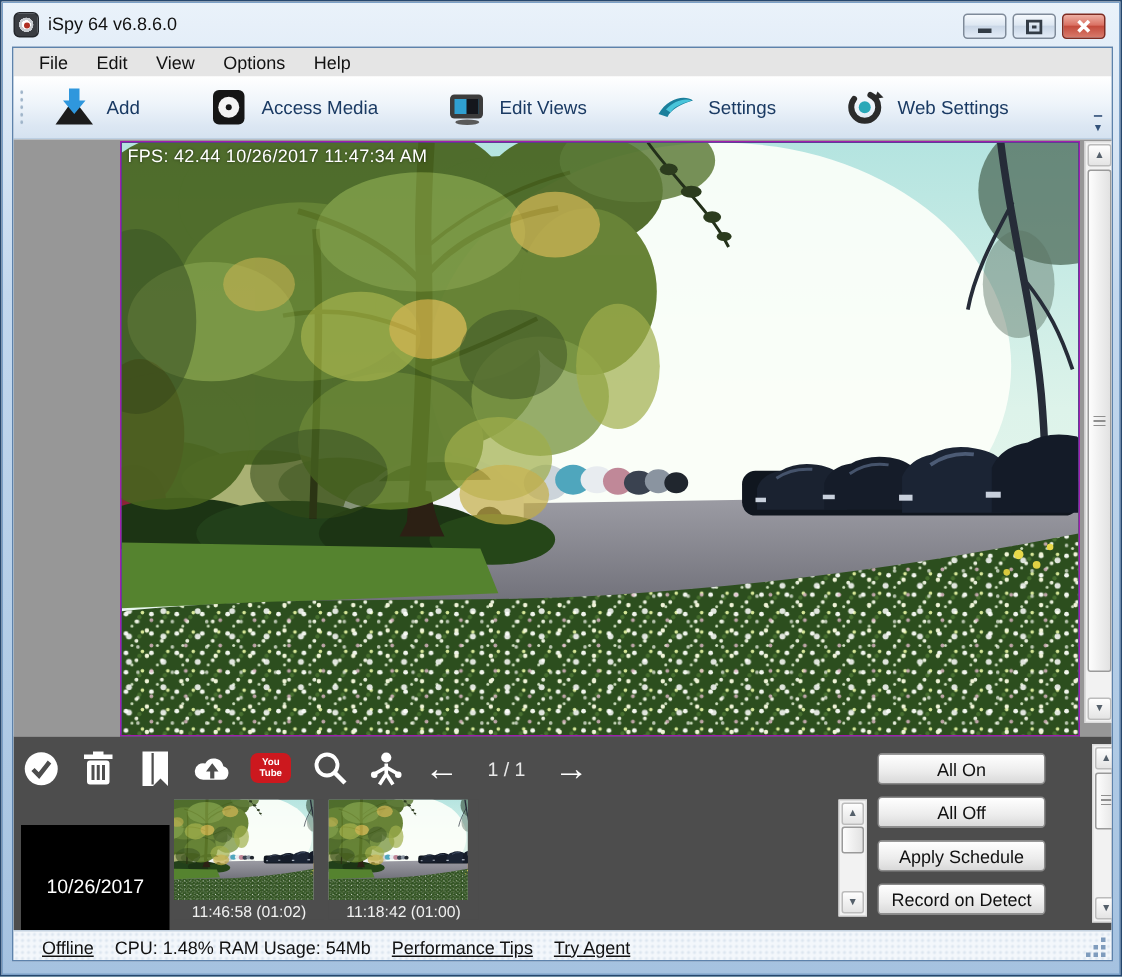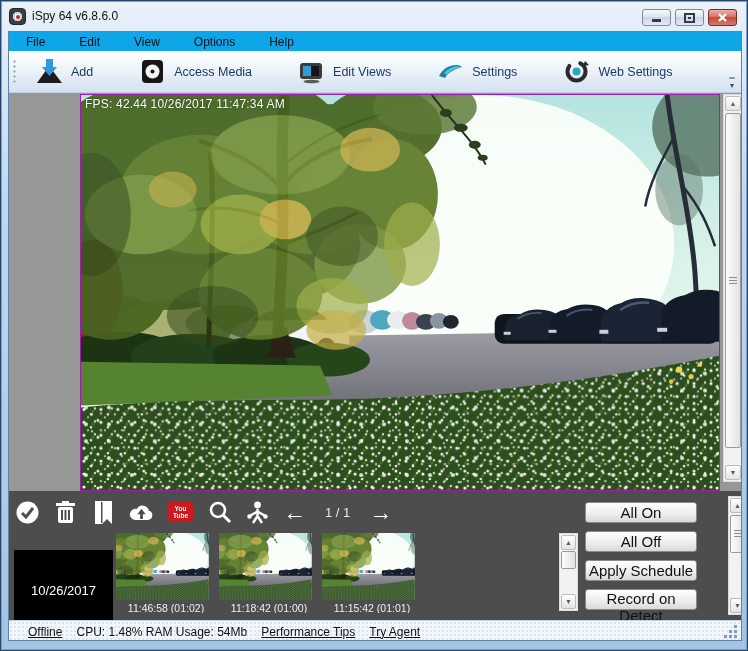--- a/index.html
+++ b/index.html
@@ -23,22 +23,22 @@
   .win-btn { width:29px; height:17px; border:1px solid #7e8a99; border-radius:3px;
     background:linear-gradient(#f5f9fd, #dde7f2 45%, #c9d6e6 50%, #e3ecf7);
     display:flex; align-items:center; justify-content:center; color:#3b4550; cursor:default; }
   .win-btn.close { background:linear-gradient(#eeb0a4, #da7163 45%, #c44b3c 50%, #d87a6b);
     border-color:#7e2c22; color:#fff; }
   .win-btn svg { display:block; }
   
   .content { position:absolute; left:7px; top:30px; width:734px; height:610px; background:#fff;
     border:1px solid #5d82ab; overflow:hidden; }
   
-  .menubar { position:absolute; left:0; top:0; width:100%; height:19px; background:#0ea5e9;
-    display:flex; align-items:center; padding-left:8px; gap:16px; }
+  .menubar { position:absolute; left:0; top:0; width:100%; height:19px; background:#e5e5e5;
+    display:flex; align-items:center; padding-left:8px; gap:1px; }
   .menu-item { font-size:12px; color:#111; padding:2px 9px; }
   
   .toolbar { position:absolute; left:0; top:19px; width:100%; height:42px;
     background:linear-gradient(#ffffff, #eef4fa 45%, #dce7f3 80%, #d5e2f0);
     border-bottom:1px solid #bccfe2; display:flex; align-items:center; }
   .toolbar-grip { width:3px; height:26px; margin:0 10px 0 4px;
     background-image:radial-gradient(circle, #9fb4c9 1px, transparent 1.2px);
     background-size:3px 5px; }
   .tool-item { display:flex; align-items:center; gap:8px; padding:4px 10px; margin-right:26px; }
   .tool-label { font-size:12.5px; color:#1a3a63; white-space:nowrap; }
@@ -71,21 +71,21 @@
     font-size:6.5px; font-weight:bold; line-height:7px; }
   .nav-arrow { color:#fff; font-size:23px; line-height:22px; font-weight:bold; }
   .page-indicator { color:#e8e8e8; font-size:13px; margin:0 6px; }
   .date-tile { position:absolute; left:5px; top:42px; width:99px; height:80px; background:#000;
     color:#fff; font-size:13px; display:flex; align-items:center; justify-content:center;margin-top:17px; }
   .thumb { position:absolute; top:42px; width:100px; height:80px; overflow:hidden; background:#4d4d4d; }
   .thumb svg { display:block; width:100px; height:67px; }
   .thumb-time { color:#f0f0f0; font-size:10.5px; text-align:center; margin-top:2px; white-space:nowrap; }
   .btn-col { position:absolute; left:576px; top:11px; width:112px; }
   .panel-btn { width:112px; height:21px; margin-bottom:8px; border:1px solid #8a8a8a; border-radius:3px;
-    background:linear-gradient(#ffffff,#ececec 60%,#d9d9d9); font-size:15px; color:#111;
+    background:linear-gradient(#ffffff,#ececec 60%,#d9d9d9); font-size:12px; color:#111;
     font-family:"Liberation Sans",sans-serif; display:block; }
   
   .statusbar { position:absolute; left:0; top:588px; width:100%; height:22px;
     background:#f3f7fb;
     background-image:radial-gradient(#dde6f0 1px, transparent 1.1px); background-size:4px 4px;
     border-top:1px solid #c4d2e0; display:flex; align-items:center; font-size:12px; color:#111;
     padding-left:19px; gap:14px; }
   .status-link { text-decoration:underline; color:#111; cursor:pointer; }
   .resize-grip { position:absolute; right:4px; bottom:4px; width:12px; height:12px; }
   .resize-grip i { position:absolute; width:3px; height:3px; background:#7f9cbd; }
@@ -384,26 +384,20 @@
             <use href="#scene"></use>
           </svg>
         <div class="thumb-time">11:46:58 (01:02)</div>
       </div>
       <div class="thumb" style="left:210px;">
         <svg viewBox="40 0 560 397" preserveAspectRatio="xMidYMid slice">
             <use href="#scene"></use>
           </svg>
         <div class="thumb-time">11:18:42 (01:00)</div>
       </div>
-      <div class="thumb" style="left:313px;">
-        <svg viewBox="40 0 560 397" preserveAspectRatio="xMidYMid slice">
-            <use href="#scene"></use>
-          </svg>
-        <div class="thumb-time">11:15:42 (01:01)</div>
-      </div>
 
       <div class="scroll" style="left:550px; top:42px; width:19px; height:78px;">
         <span class="sb-btn up">▲</span>
         <div class="sb-thumb" style="top:17px; height:18px;"></div>
         <span class="sb-btn down">▼</span>
       </div>
 
       <div class="btn-col">
         <button class="panel-btn">All On</button>
         <button class="panel-btn">All Off</button>

